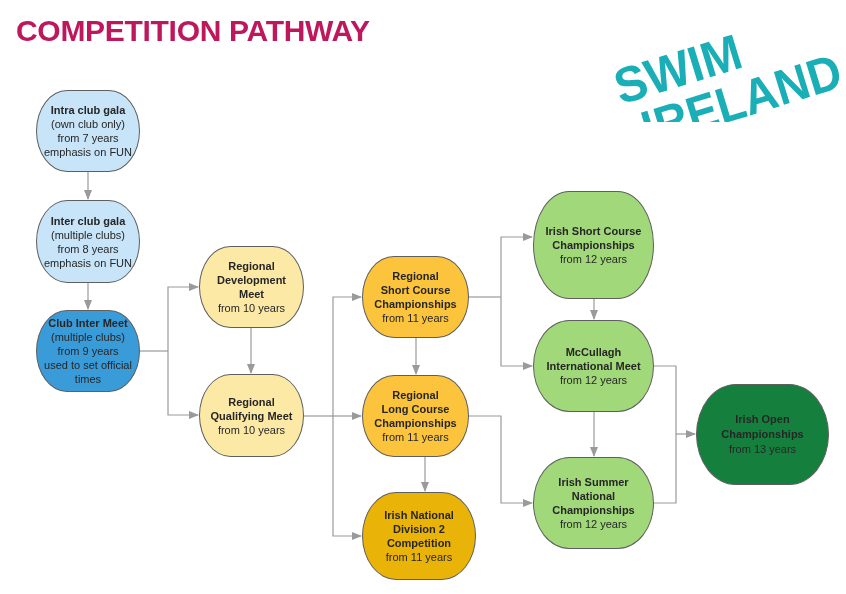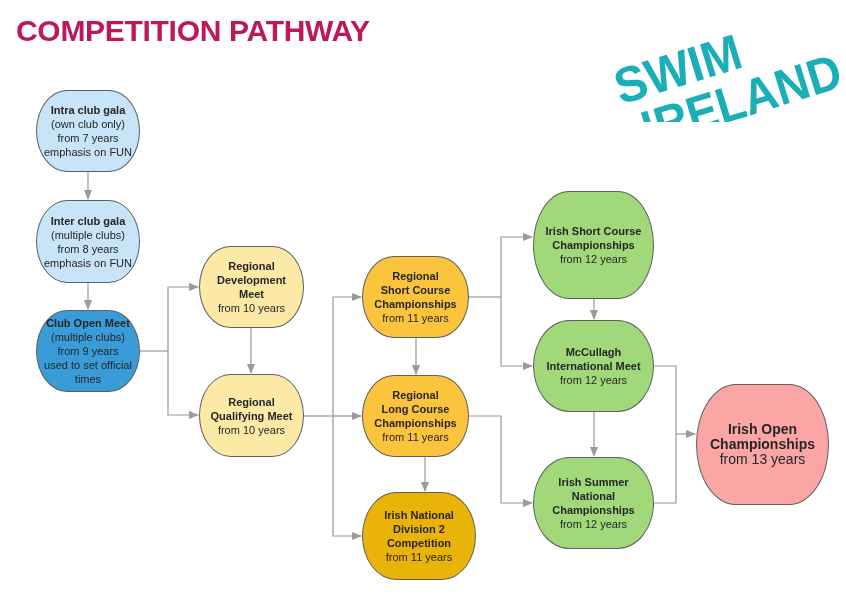--- a/index.html
+++ b/index.html
@@ -64,21 +64,21 @@
 </div>
 
 <div class="node" style="left:36px;top:200px;width:104px;height:83px;background:#c7e4f8;">
   <div class="nt">Inter club gala</div>
   <div class="nd">(multiple clubs)
 from 8 years
 emphasis on FUN</div>
 </div>
 
 <div class="node" style="left:36px;top:310px;width:104px;height:82px;background:#3a9bd9;">
-  <div class="nt">Club Open Meet</div>
+  <div class="nt">Club Inter Meet</div>
   <div class="nd">(multiple clubs)
 from 9 years
 used to set official
 times</div>
 </div>
 
 <div class="node" style="left:199px;top:246px;width:105px;height:82px;background:#fde9a6;">
   <div class="nt">Regional
 Development Meet</div>
   <div class="nd">from 10 years</div>
@@ -123,17 +123,17 @@
   <div class="nd">from 12 years</div>
 </div>
 
 <div class="node" style="left:533px;top:457px;width:121px;height:92px;background:#a1d87a;">
   <div class="nt">Irish Summer
 National
 Championships</div>
   <div class="nd">from 12 years</div>
 </div>
 
-<div class="node" style="left:696px;top:384px;width:133px;height:121px;background:#fca5a5;font-size:14px;line-height:15px;">
+<div class="node" style="left:696px;top:384px;width:133px;height:101px;background:#15803d;font-size:11px;line-height:15px;">
   <div class="nt">Irish Open
 Championships</div>
   <div class="nd">from 13 years</div>
 </div>
 
 </body></html>

